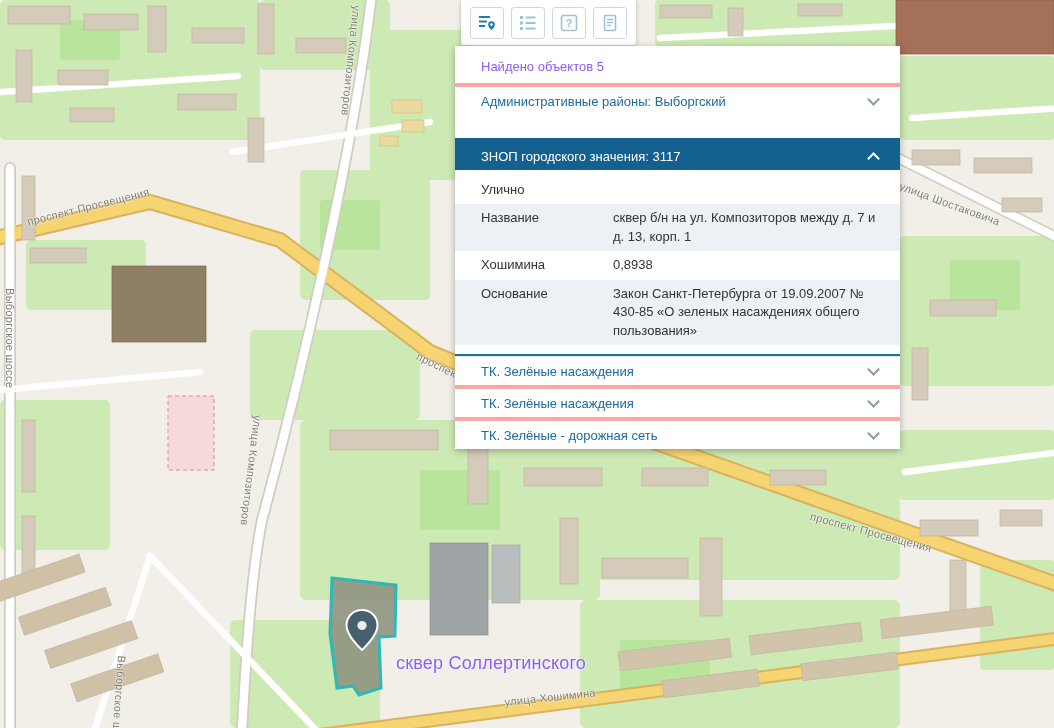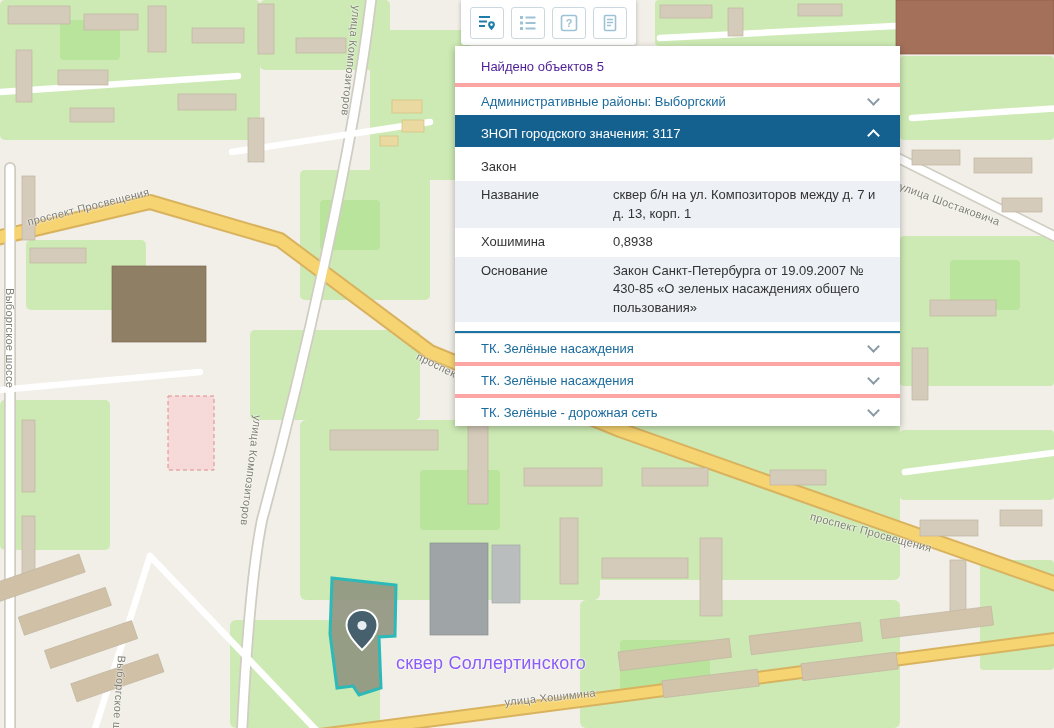--- a/index.html
+++ b/index.html
@@ -26,27 +26,27 @@
     display:flex;align-items:center;justify-content:center;cursor:pointer;padding:0;
   }
   .tool-btn svg{display:block;}
   .ic-active{color:#1e7ea9;}
   .ic-idle{color:#9dc2d6;}
   
   .panel{
     position:absolute;left:455px;top:46px;width:445px;background:#fff;
     box-shadow:0 2px 7px rgba(0,0,0,.3);font-size:13px;color:#333;
   }
-  .count{padding:13px 26px 9px 26px;color:#4c1d95;}
+  .count{padding:13px 26px 9px 26px;color:#8b5cf6;}
   .acc{
     display:flex;align-items:center;justify-content:space-between;
     height:28px;padding:0 22px 0 26px;border-top:4px solid #fca5a5;cursor:pointer;background:#fff;
   }
   .acc-title{color:#1b6a9c;}
-  .acc.active{background:#14618f;border-top-color:#14618f;}
+  .acc.active{background:#14618f;border-top-color:#14618f;margin-top:23px;}
   .acc.active .acc-title{color:#fff;}
   .chev{
     width:7px;height:7px;border-right:2px solid #8a9aa5;border-bottom:2px solid #8a9aa5;
     transform:rotate(45deg);margin-top:-3px;flex:0 0 auto;
   }
   .chev.up{transform:rotate(-135deg);margin-top:4px;border-color:#fff;}
   .details{padding:6px 0 0 0;}
   .drow{display:grid;grid-template-columns:158px 1fr;padding:5px 10px 5px 0;line-height:1.42;}
   .drow:nth-child(even){background:#edf1f5;}
   .dlabel{padding-left:26px;color:#333;}
@@ -239,21 +239,21 @@
     <span class="chev"></span>
   </div>
 
   <div class="acc active">
     <span class="acc-title">ЗНОП городского значения: 3117</span>
     <span class="chev up"></span>
   </div>
 
   <div class="details">
     <div class="drow">
-      <span class="dlabel">Закон</span>
+      <span class="dlabel">Улично</span>
     </div>
     <div class="drow">
       <span class="dlabel">Название</span>
       <span class="dval">сквер б/н на ул. Композиторов между д. 7 и д. 13, корп. 1</span>
     </div>
     <div class="drow">
       <span class="dlabel">Хошимина</span>
       <span class="dval">0,8938</span>
     </div>
     <div class="drow">

